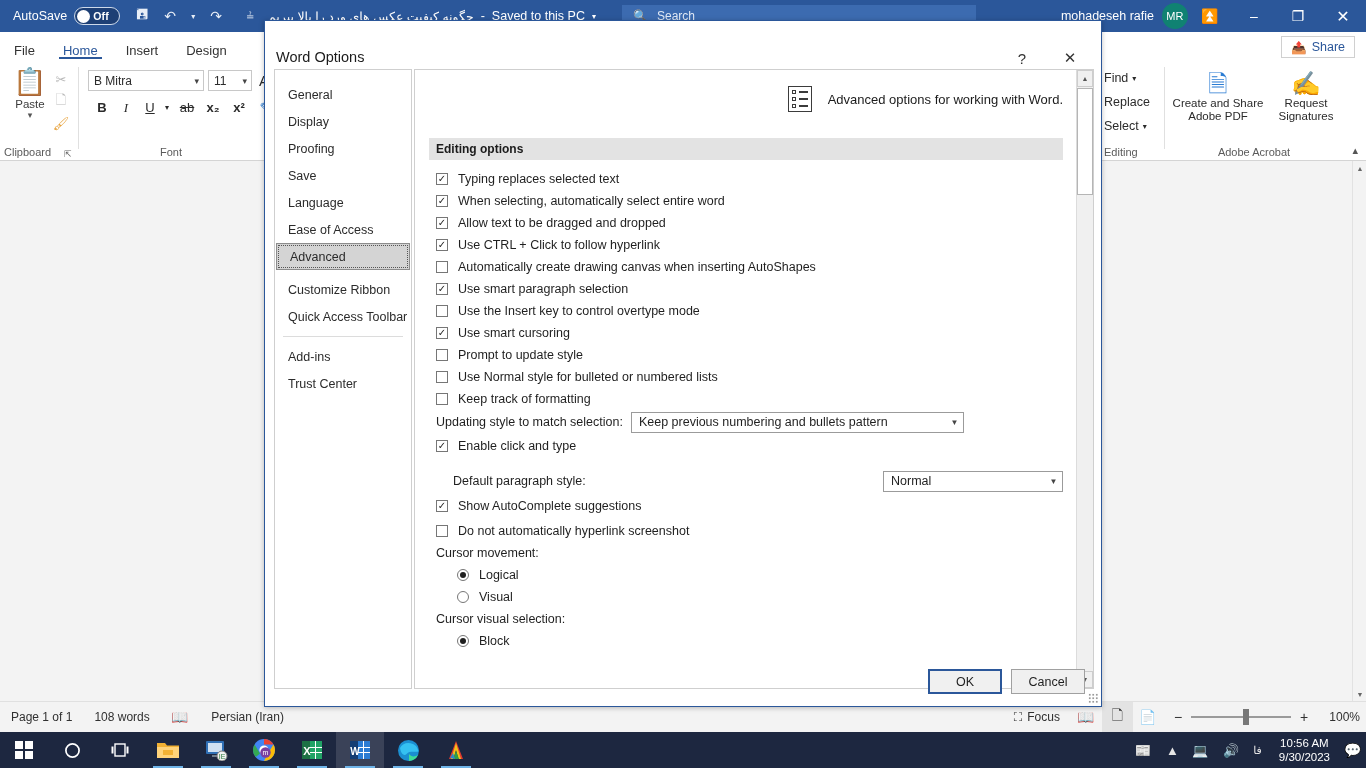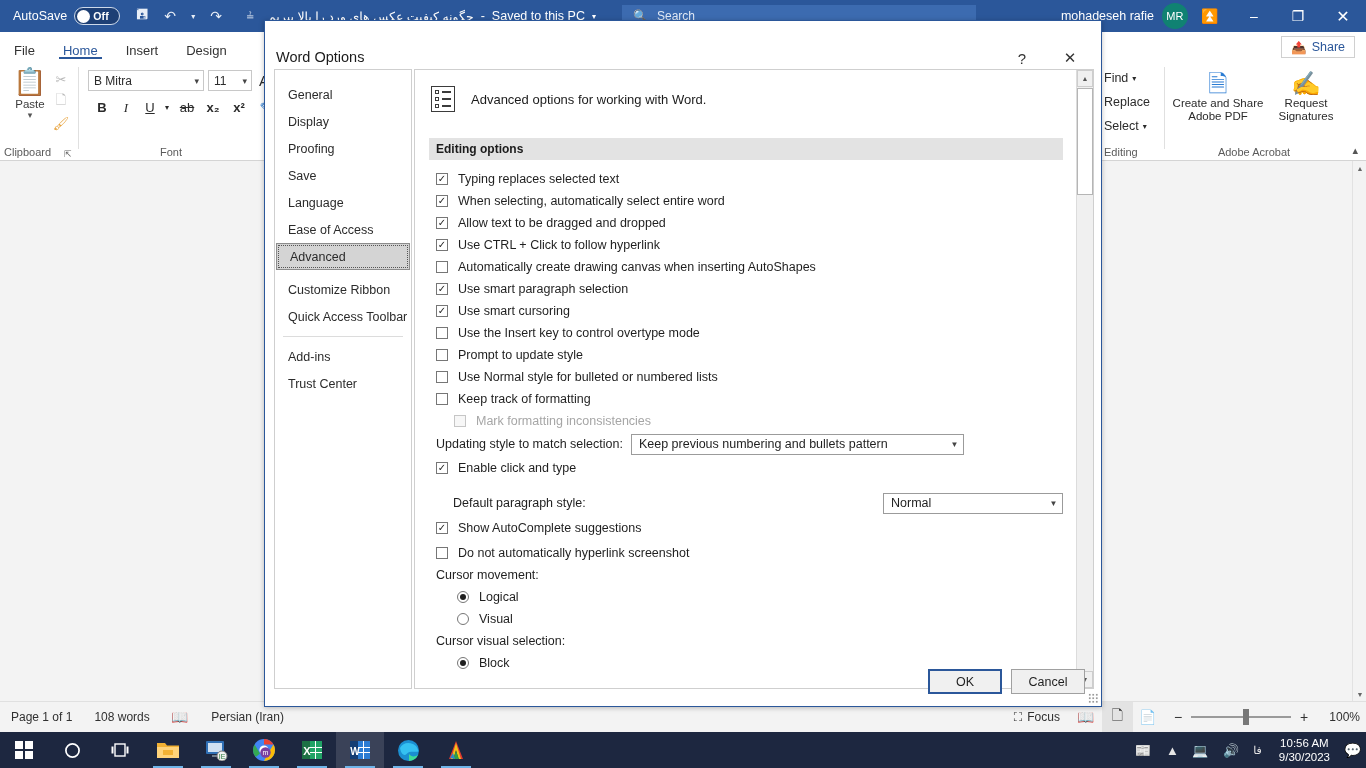--- a/index.html
+++ b/index.html
@@ -124,21 +124,21 @@
 
   #dlg-pane {
     position:absolute; left:149px; top:48px; width:680px; height:620px;
     border:1px solid #cfcfcf; background:#fff; overflow:hidden;
   }
   #pane-scroll { position:absolute; right:0; top:0; width:17px; height:618px; background:#f0f0f0; border-left:1px solid #dcdcdc; }
   .ps-arrow { position:absolute; left:0; width:16px; height:17px; background:#f0f0f0; border:1px solid #cdcdcd; display:flex; align-items:center; justify-content:center; font-size:7px; color:#555; }
   #ps-thumb { position:absolute; left:0; top:18px; width:16px; height:107px; background:#fff; border:1px solid #b5b5b5; }
 
   #pane-content { position:absolute; left:0; top:0; width:662px; height:618px; padding:12px 14px 0 14px; }
-  .pane-head { display:flex; align-items:center; gap:16px; margin:4px 0 0 2px; }
+  .pane-head { display:flex; align-items:center; gap:16px; margin:4px 0 0 2px;justify-content:flex-end; }
   .pane-head-ic { width:24px; height:26px; border:1.6px solid #3b3b3b; display:flex; flex-direction:column; justify-content:center; gap:3px; padding:0 3px; }
   .phl { display:flex; align-items:center; gap:3px; }
   .phl i { width:4px; height:4px; border:1px solid #3b3b3b; display:block; }
   .phl b { flex:1; height:1.5px; background:#3b3b3b; display:block; }
   .pane-head-txt { font-size:13px; color:#1b1b1b; }
 
   .section-bar {
     margin-top:26px; height:22px; background:#e3e3e3; display:flex; align-items:center;
     padding-left:7px; font-size:12px; font-weight:bold; color:#1b1b1b;
   }
@@ -426,42 +426,38 @@
         </div>
         <div class="opt">
           <span class="cb"></span>
           <span>Automatically create drawing canvas when inserting AutoShapes</span>
         </div>
         <div class="opt">
           <span class="cb checked"></span>
           <span>Use smart paragraph selection</span>
         </div>
         <div class="opt">
+          <span class="cb"></span>
+          <span>Use the Insert key to control overtype mode</span>
+        </div>
+        <div class="opt">
           <span class="cb checked"></span>
           <span>Use smart cursoring</span>
         </div>
         <div class="opt">
           <span class="cb"></span>
-          <span>Use the Insert key to control overtype mode</span>
-        </div>
-        <div class="opt">
-          <span class="cb"></span>
           <span>Prompt to update style</span>
         </div>
         <div class="opt">
           <span class="cb"></span>
           <span>Use Normal style for bulleted or numbered lists</span>
         </div>
         <div class="opt">
           <span class="cb"></span>
           <span>Keep track of formatting</span>
-        </div>
-        <div class="opt indent1 disabled">
-          <span class="cb disabled"></span>
-          <span>Mark formatting inconsistencies</span>
         </div>
       </div>
 
       <div class="combo-row">
         <span>Updating style to match selection:</span>
         <span class="combo" style="width:333px;">
           <span>Keep previous numbering and bullets pattern</span>
           <span class="arrow">▼</span>
         </span>
       </div>

